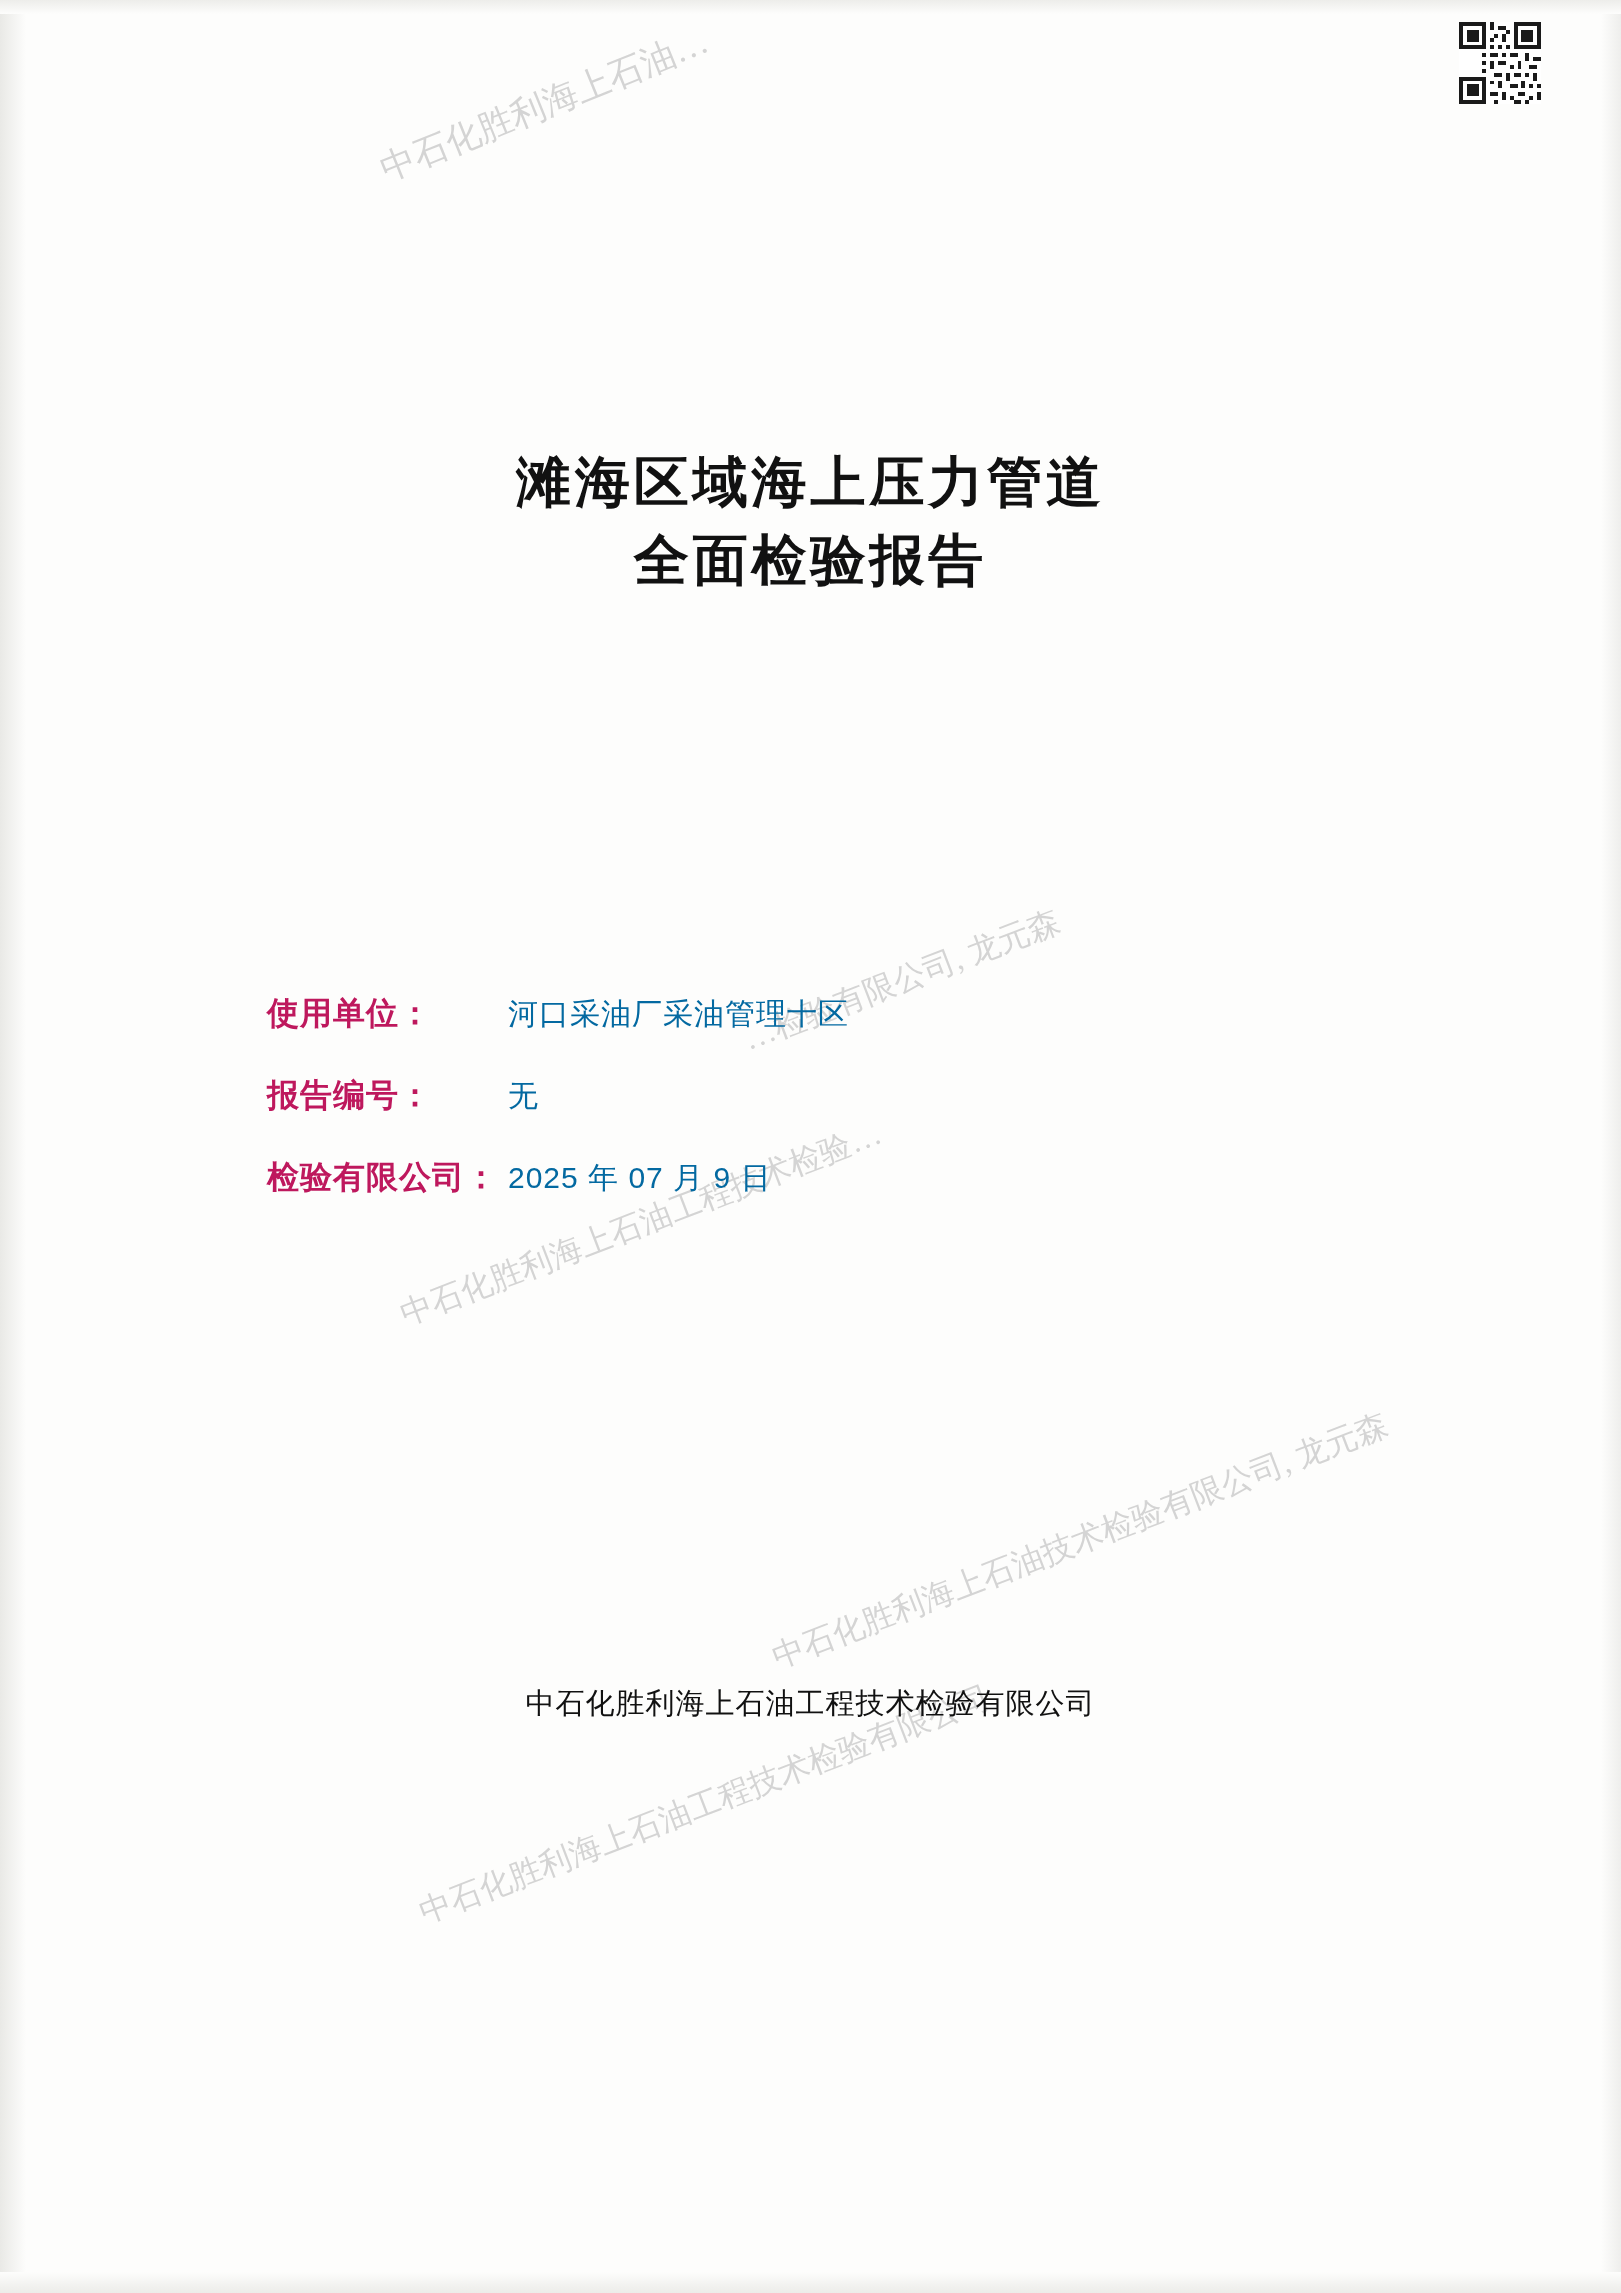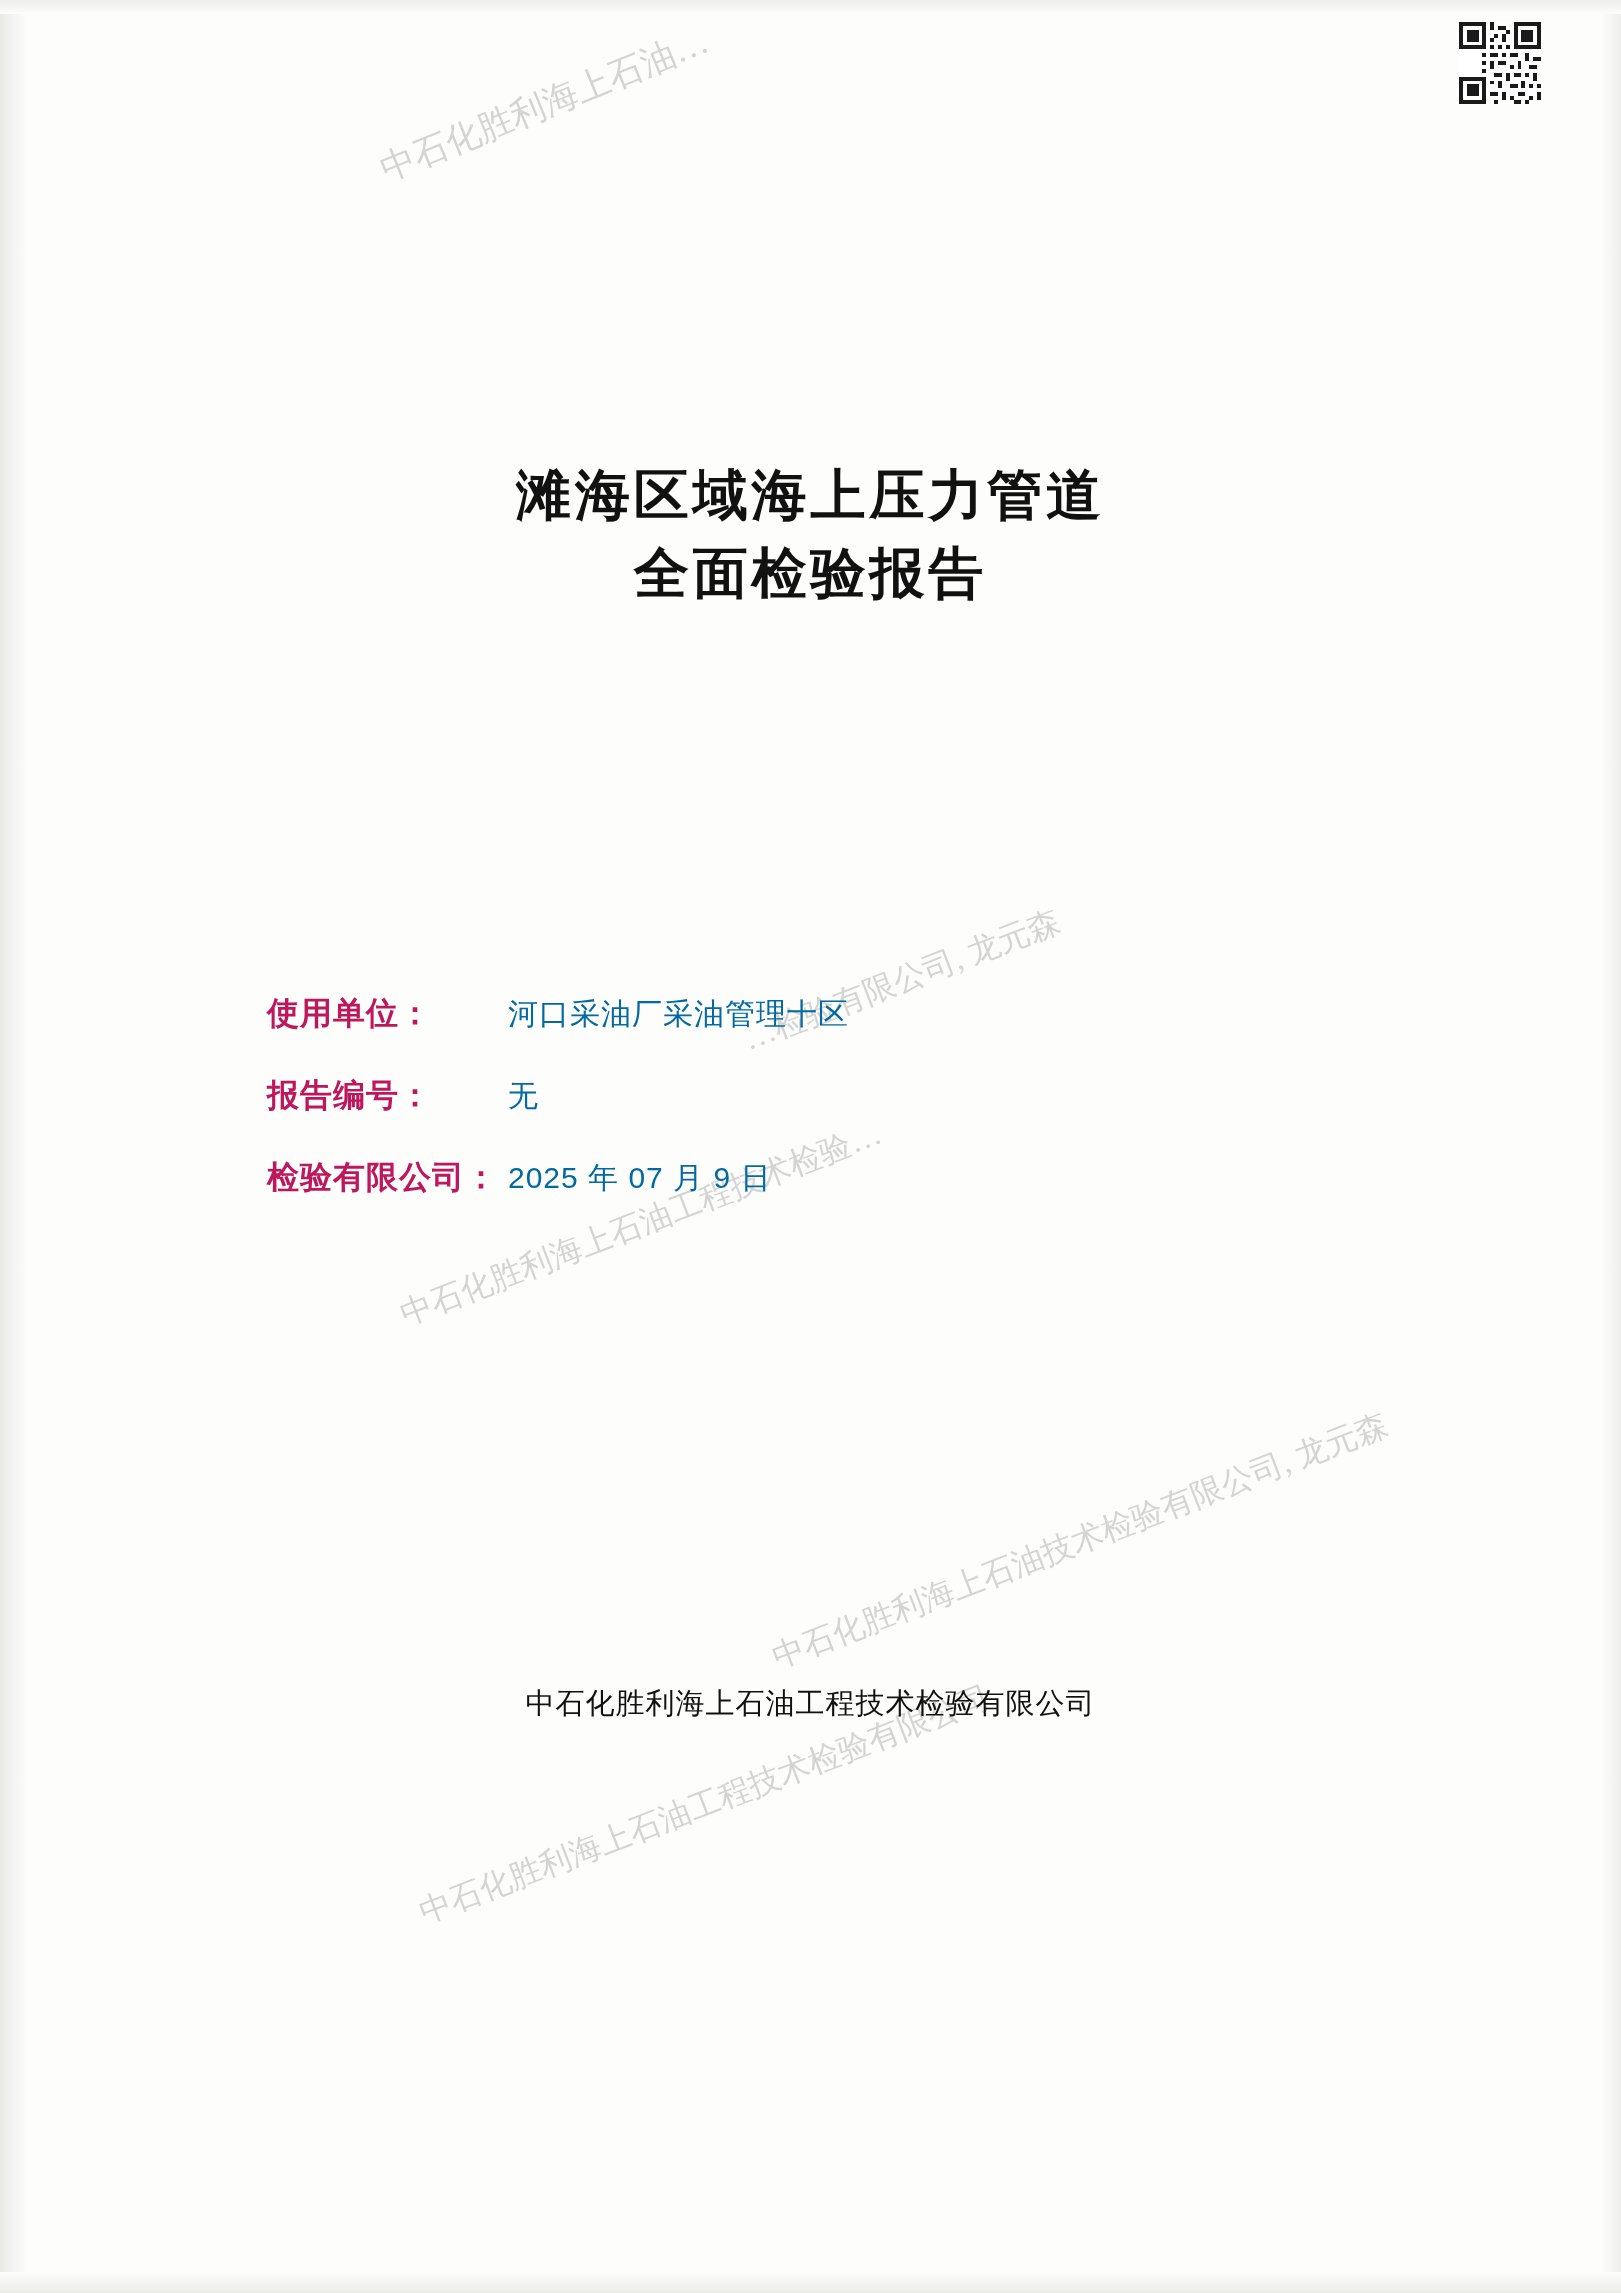--- a/index.html
+++ b/index.html
@@ -60,21 +60,20 @@
   }
   .qr svg { display: block; }
 
   
   .title-block {
     position: absolute;
     top: 443px;
     left: 0;
     width: 100%;
     text-align: center;
-    margin-top: 13px;
   }
   .title-line {
     font-size: 55px;
     font-weight: bold;
     letter-spacing: 3.9px;
     color: #111111;
     line-height: 1.42;
   }
 
   

